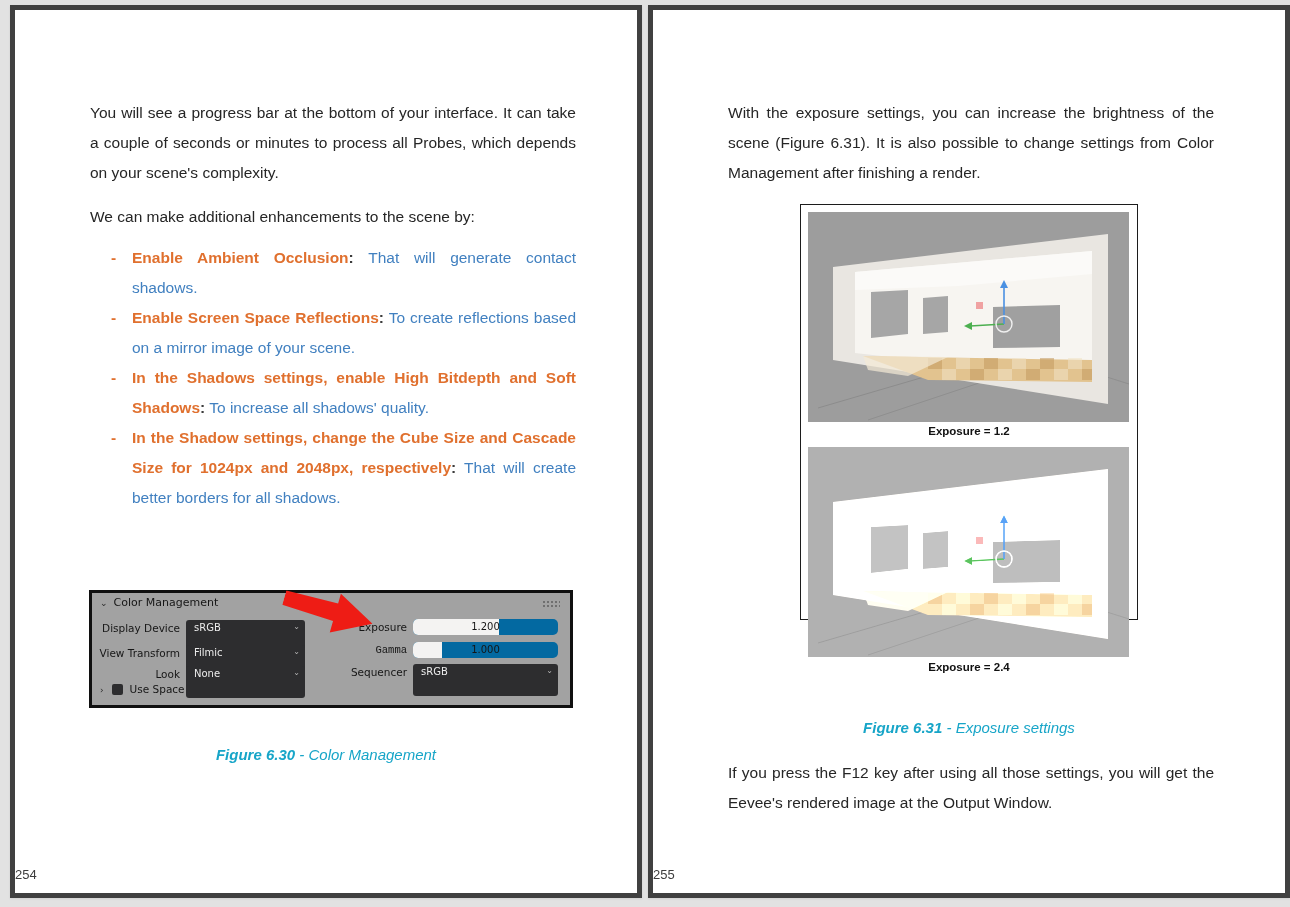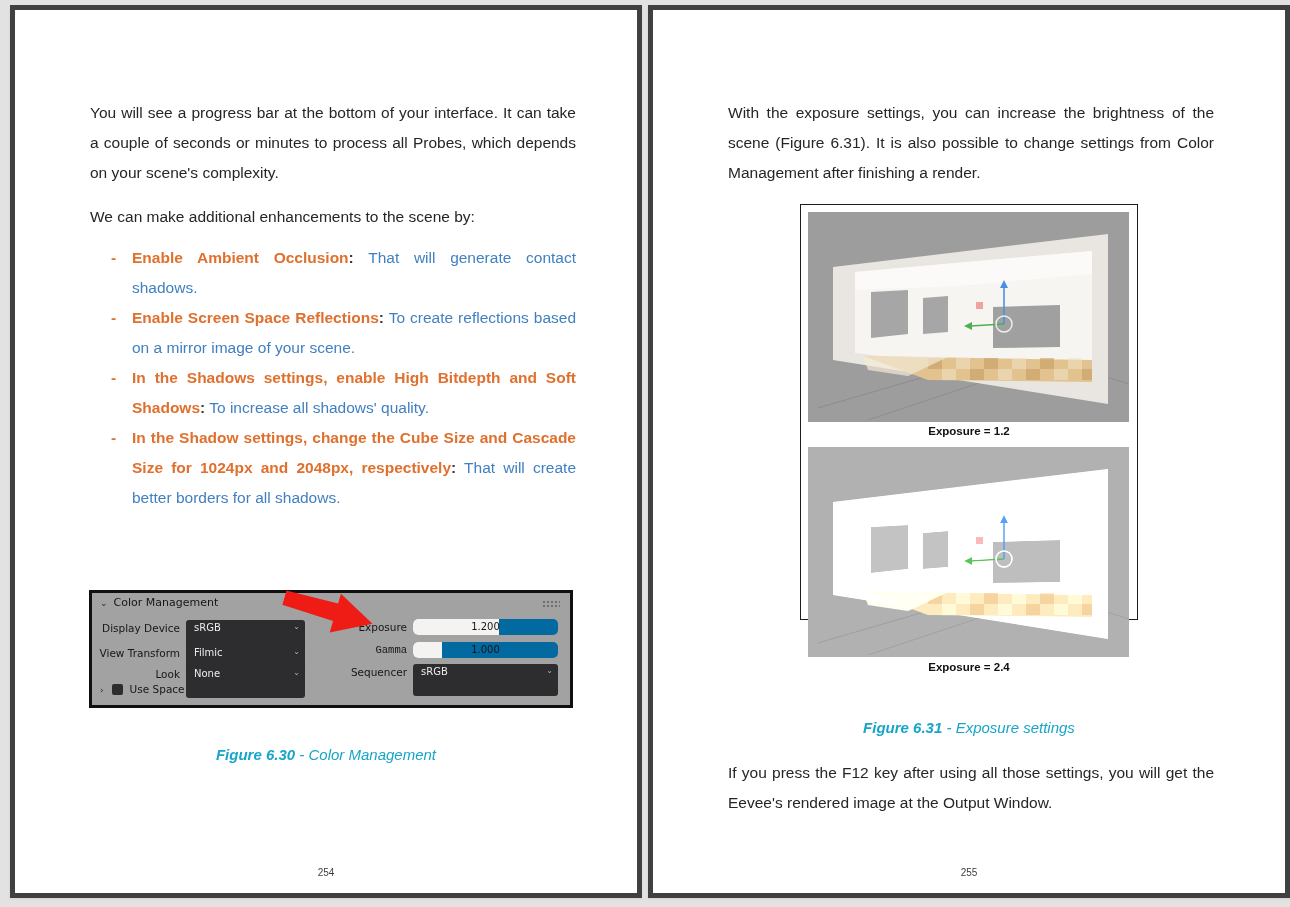--- a/index.html
+++ b/index.html
@@ -28,22 +28,22 @@
   .seg-lead  { color:#e0702e; font-weight:bold; }
   .seg-plain { color:#3c3c3c; font-weight:bold; }
   .seg-rest  { color:#4180c0; }
 
   .fig-caption {
     position:absolute; left:0; width:100%; text-align:center;
     font-size:15px; font-style:italic; color:#17a5c8;
   }
   .fig-caption .fig-label { font-weight:bold; }
   .page-number {
-    position:absolute; left:0; width:100%; text-align:center;
-    font-size:10px; color:#3d3d3d;
+    position:absolute; left:0; width:100%; text-align:left;
+    font-size:13px; color:#3d3d3d;
   }
 
   
   .blender-panel {
     position:absolute; left:74px; top:580px; width:484px; height:118px;
     background:#a2a2a2; border:3px solid #101010;
     font-family:"DejaVu Sans", sans-serif;
   }
   .panel-inner { position:relative; width:100%; height:100%; }
   .panel-header { position:absolute; left:8px; top:3px; font-size:11px; color:#161616; }

